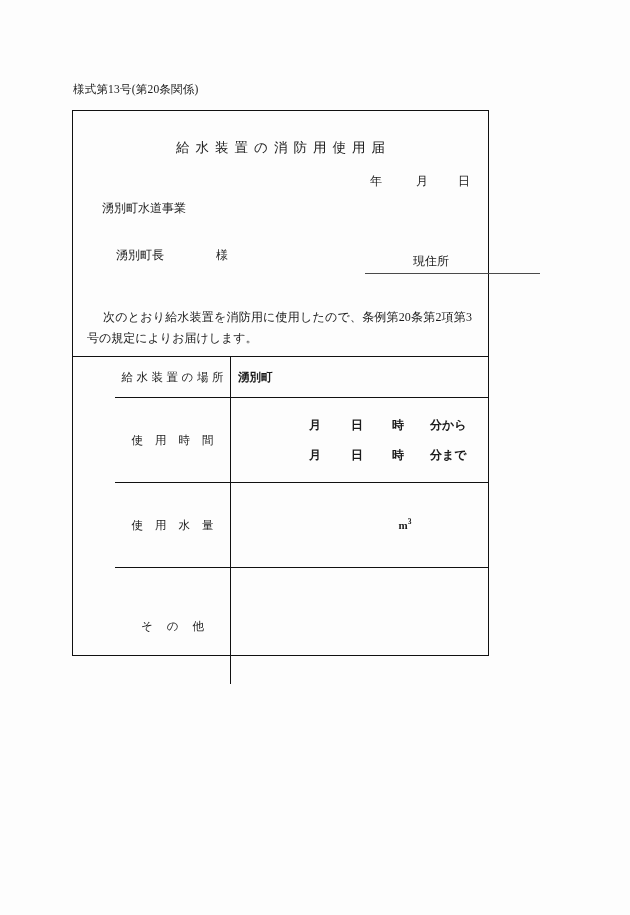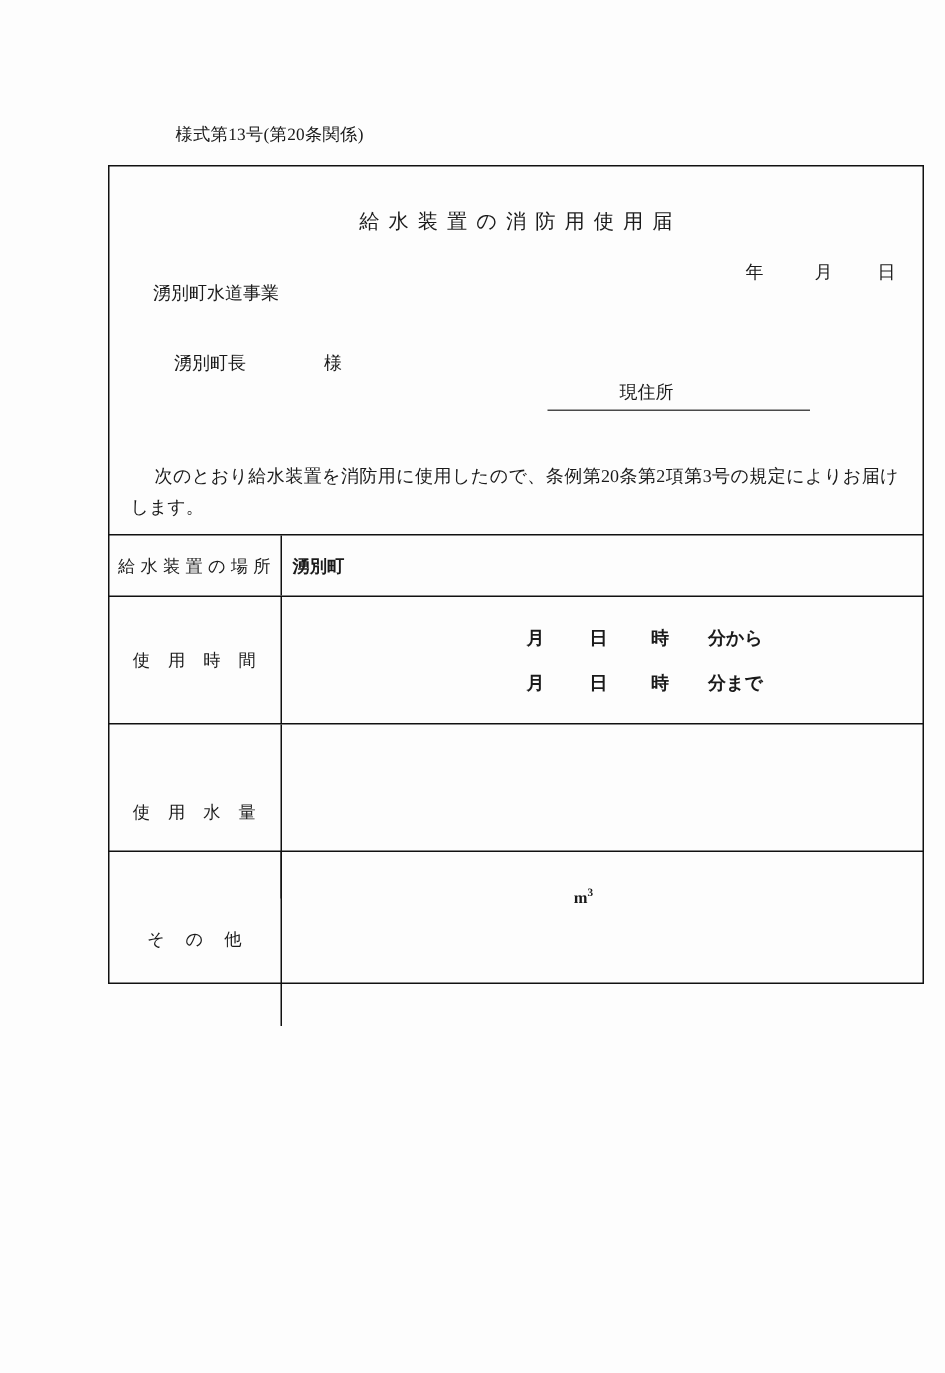--- a/index.html
+++ b/index.html
@@ -19,29 +19,28 @@
   }
 
   
   .form-number {
     position: absolute;
     left: 73px;
     top: 82px;
     font-size: 11.5px;
     letter-spacing: 0.2px;
     white-space: nowrap;
-    margin-left: 44px;
   }
 
   
   .frame {
     position: absolute;
     left: 72px;
     top: 110px;
-    width: 544px;
+    width: 417px;
     height: 546px;
     border: 1.6px solid #111;
     box-sizing: border-box;
     background: transparent;
   }
 
   
   .upper {
     position: absolute;
     left: 0;
@@ -69,21 +68,21 @@
     font-size: 12px;
     white-space: nowrap;
   }
   .date-line .seg { display: inline-block; }
   .date-line .gap-a { display: inline-block; width: 34px; }
   .date-line .gap-b { display: inline-block; width: 30px; }
 
   .addressee {
     position: absolute;
     left: 29px;
-    top: 75px;
+    top: 88px;
     font-size: 12px;
     line-height: 19px;
     white-space: nowrap;
   }
   .addressee .line2 { padding-left: 14px; margin-top: 28px; }
   .addressee .line2 .sama { display: inline-block; padding-left: 52px; }
 
   .field-rows {
     position: absolute;
     left: 292px;
@@ -125,31 +124,32 @@
 
   
   .table {
     position: absolute;
     left: -1px;
     right: -1px;
     top: 245px;
     bottom: -1px;
     border-top: 1.2px solid #111;
     box-sizing: border-box;
+    padding-left: 43px;
   }
   .trow {
     position: relative;
     display: flex;
     border-bottom: 1.2px solid #111;
     box-sizing: border-box;
   }
   .trow:last-child { border-bottom: none; flex-direction: column; }
   .trow.r-place { height: 41px; }
   .trow.r-time  { height: 85px; }
-  .trow.r-vol   { height: 85px; flex-direction: column; }
+  .trow.r-vol   { height: 85px; }
   .trow.r-other { height: 88px; }
 
   .tlabel {
     width: 116px;
     flex: 0 0 116px;
     border-right: 1.2px solid #111;
     box-sizing: border-box;
     display: flex;
     align-items: center;
     justify-content: center;

